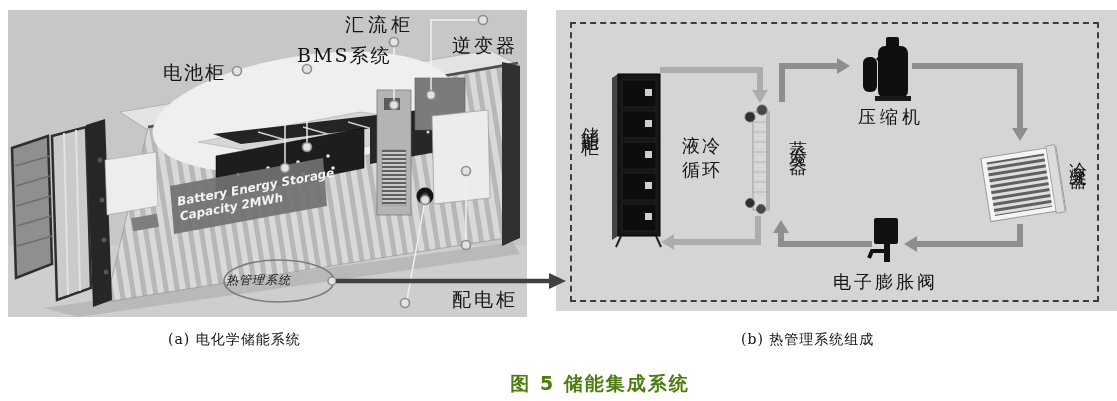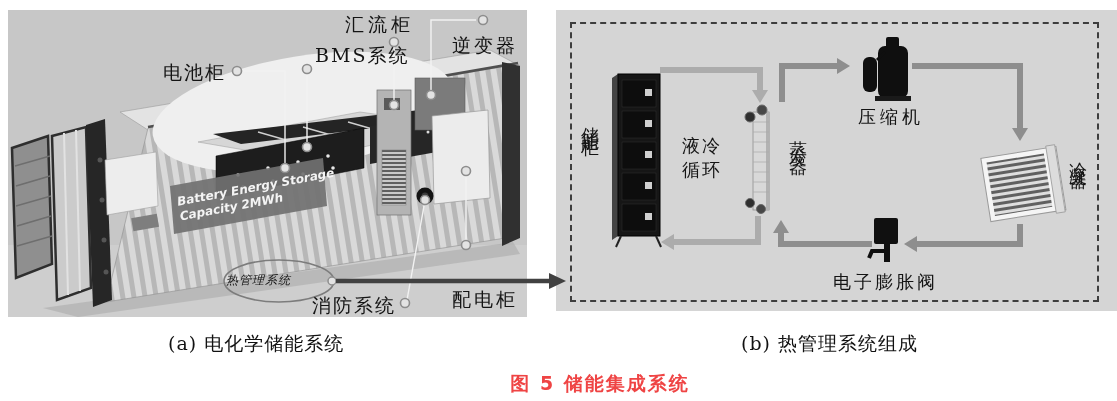--- a/index.html
+++ b/index.html
@@ -9,23 +9,23 @@
   }
   .abs{position:absolute;}
   .lbl{position:absolute;z-index:6;font-size:19px;letter-spacing:2px;color:#141414;white-space:nowrap;}
   .lbl-b{font-size:18px;}
   .vert{writing-mode:vertical-rl;text-orientation:upright;white-space:normal;}
   .pre{white-space:pre-line;text-align:center;line-height:24px;}
   #panelb-bg{left:556px;top:10px;width:561px;height:301px;background:#d5d5d5;z-index:0;}
   #dashed-box{left:570px;top:22px;width:525px;height:276px;border:2px dashed #3d3d3d;z-index:1;background:transparent;}
   #photo-svg{left:8px;top:10px;z-index:2;}
   #overlay-svg{left:0;top:0;z-index:4;pointer-events:none;}
-  .cap{position:absolute;z-index:6;font-size:19px;letter-spacing:1px;color:#111;}
+  .cap{position:absolute;z-index:6;font-size:14px;letter-spacing:1px;color:#111;}
   #fig-caption{position:absolute;z-index:6;left:470px;top:371px;width:260px;text-align:center;
-    font-family:"DejaVu Sans","Liberation Sans",sans-serif;font-weight:bold;font-size:19px;letter-spacing:2px;color:#ef4444;}
+    font-family:"DejaVu Sans","Liberation Sans",sans-serif;font-weight:bold;font-size:19px;letter-spacing:2px;color:#4d7c0f;}
 </style>
 </head>
 <body>
 
 <div id="stage">
 
   <div id="panelb-bg" class="abs"></div>
 
   <div id="dashed-box" class="abs"></div>
 
@@ -246,25 +246,24 @@
       <polyline points="886,251 872,251 869,258" stroke="#101010" stroke-width="4" fill="none"></polyline>
     </g>
 
     <g>
       <line x1="336" y1="281" x2="552" y2="281" stroke="#414141" stroke-width="4.5"></line>
       <polygon points="566,281 549,273 549,289" fill="#414141"></polygon>
     </g>
   </svg>
 
   <div class="lbl" style="left:163px;top:60px;">电池柜</div>
-  <div class="lbl" style="left:297px;top:43px;margin-left:18px;">BMS系统</div>
+  <div class="lbl" style="left:297px;top:43px;">BMS系统</div>
   <div class="lbl" style="left:345px;top:12px;letter-spacing:4px;">汇流柜</div>
   <div class="lbl" style="left:452px;top:33px;letter-spacing:3px;">逆变器</div>
   <div class="lbl" style="left:452px;top:253px;letter-spacing:3px;margin-top:34px;">配电柜</div>
-  <div class="lbl" style="left:312px;top:293px;">消防系统</div>
   <div class="lbl" style="left:226px;top:272px;font-size:12px;letter-spacing:1px;font-style:italic;">热管理系统</div>
 
   <div class="lbl lbl-b vert" style="left:578px;top:112px;letter-spacing:6px;">储能柜</div>
   <div class="lbl lbl-b pre" style="left:682px;top:134px;">液冷
 循环</div>
   <div class="lbl lbl-b vert" style="left:786px;top:126px;letter-spacing:9px;">蒸发器</div>
   <div class="lbl lbl-b" style="left:858px;top:105px;letter-spacing:4px;">压缩机</div>
   <div class="lbl lbl-b vert" style="left:1066px;top:148px;letter-spacing:5px;">冷凝器</div>
   <div class="lbl lbl-b" style="left:833px;top:270px;letter-spacing:3px;">电子膨胀阀</div>
 

